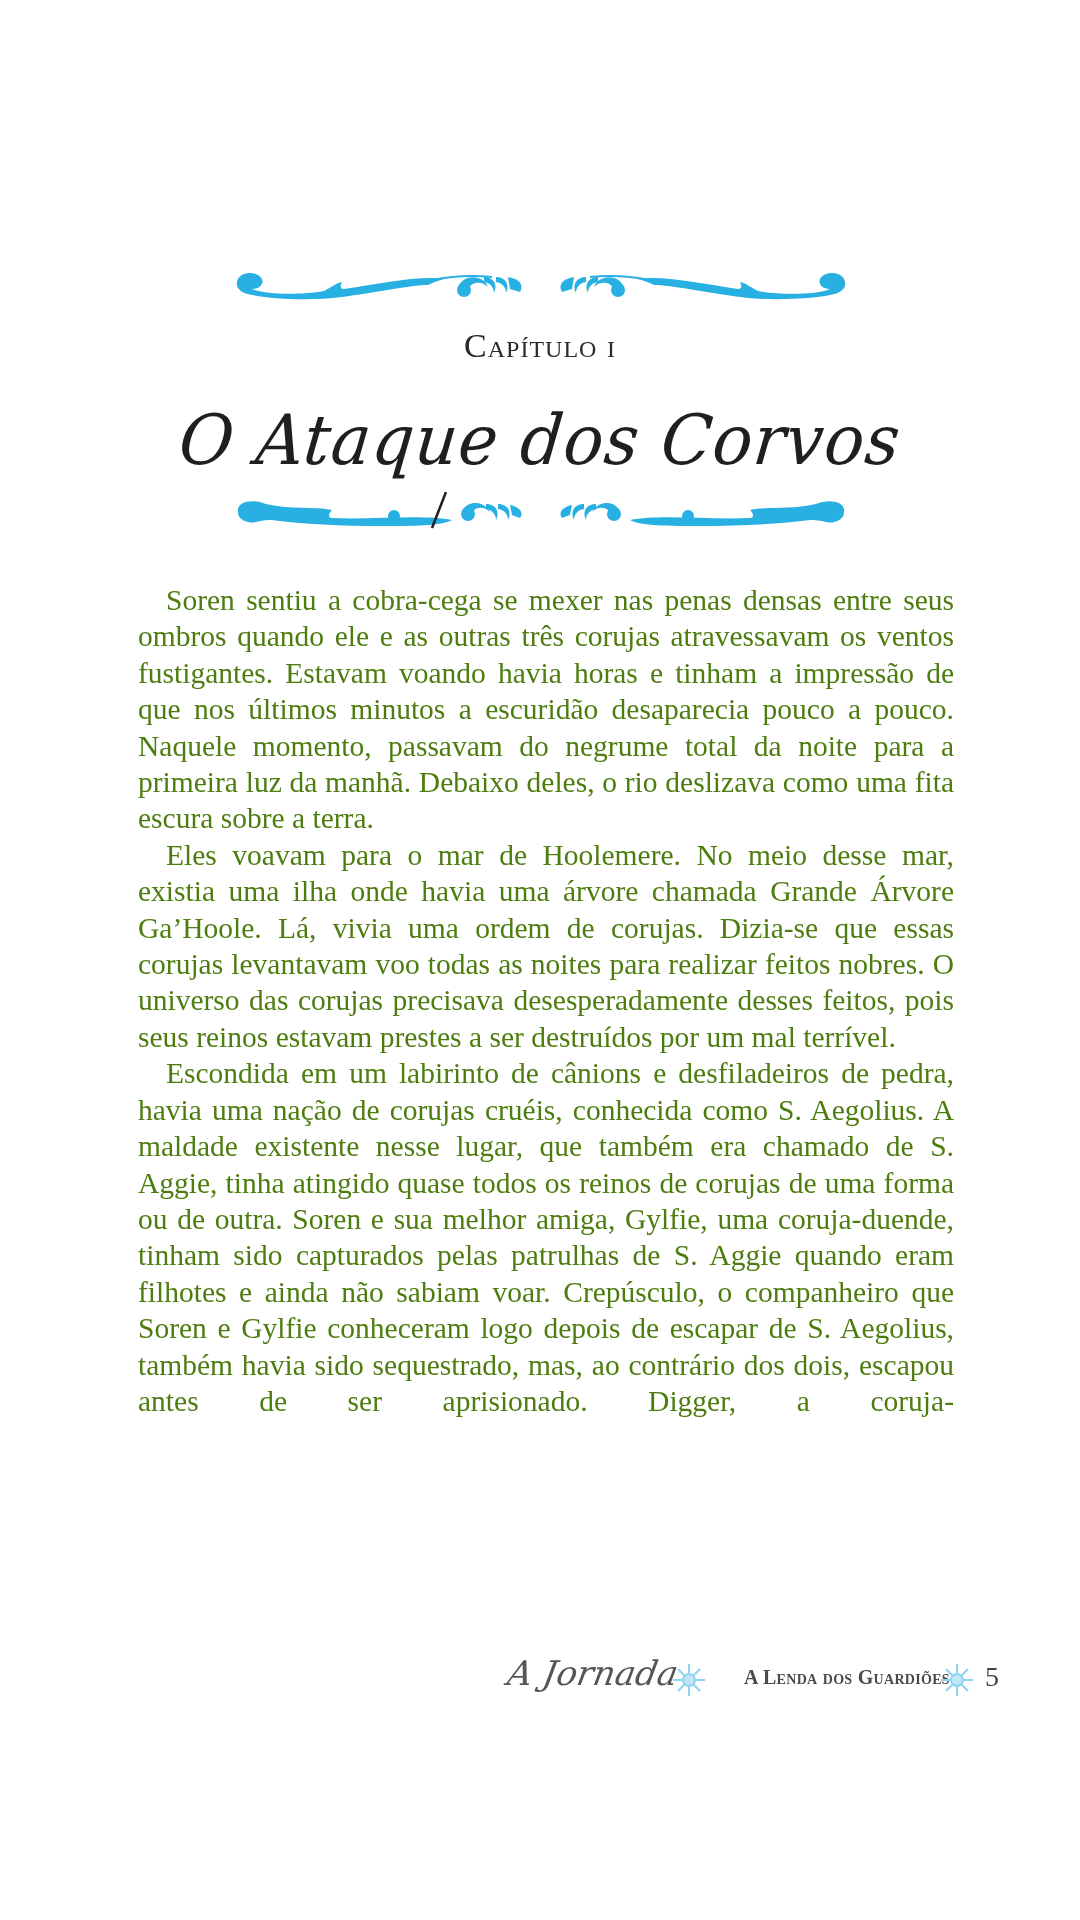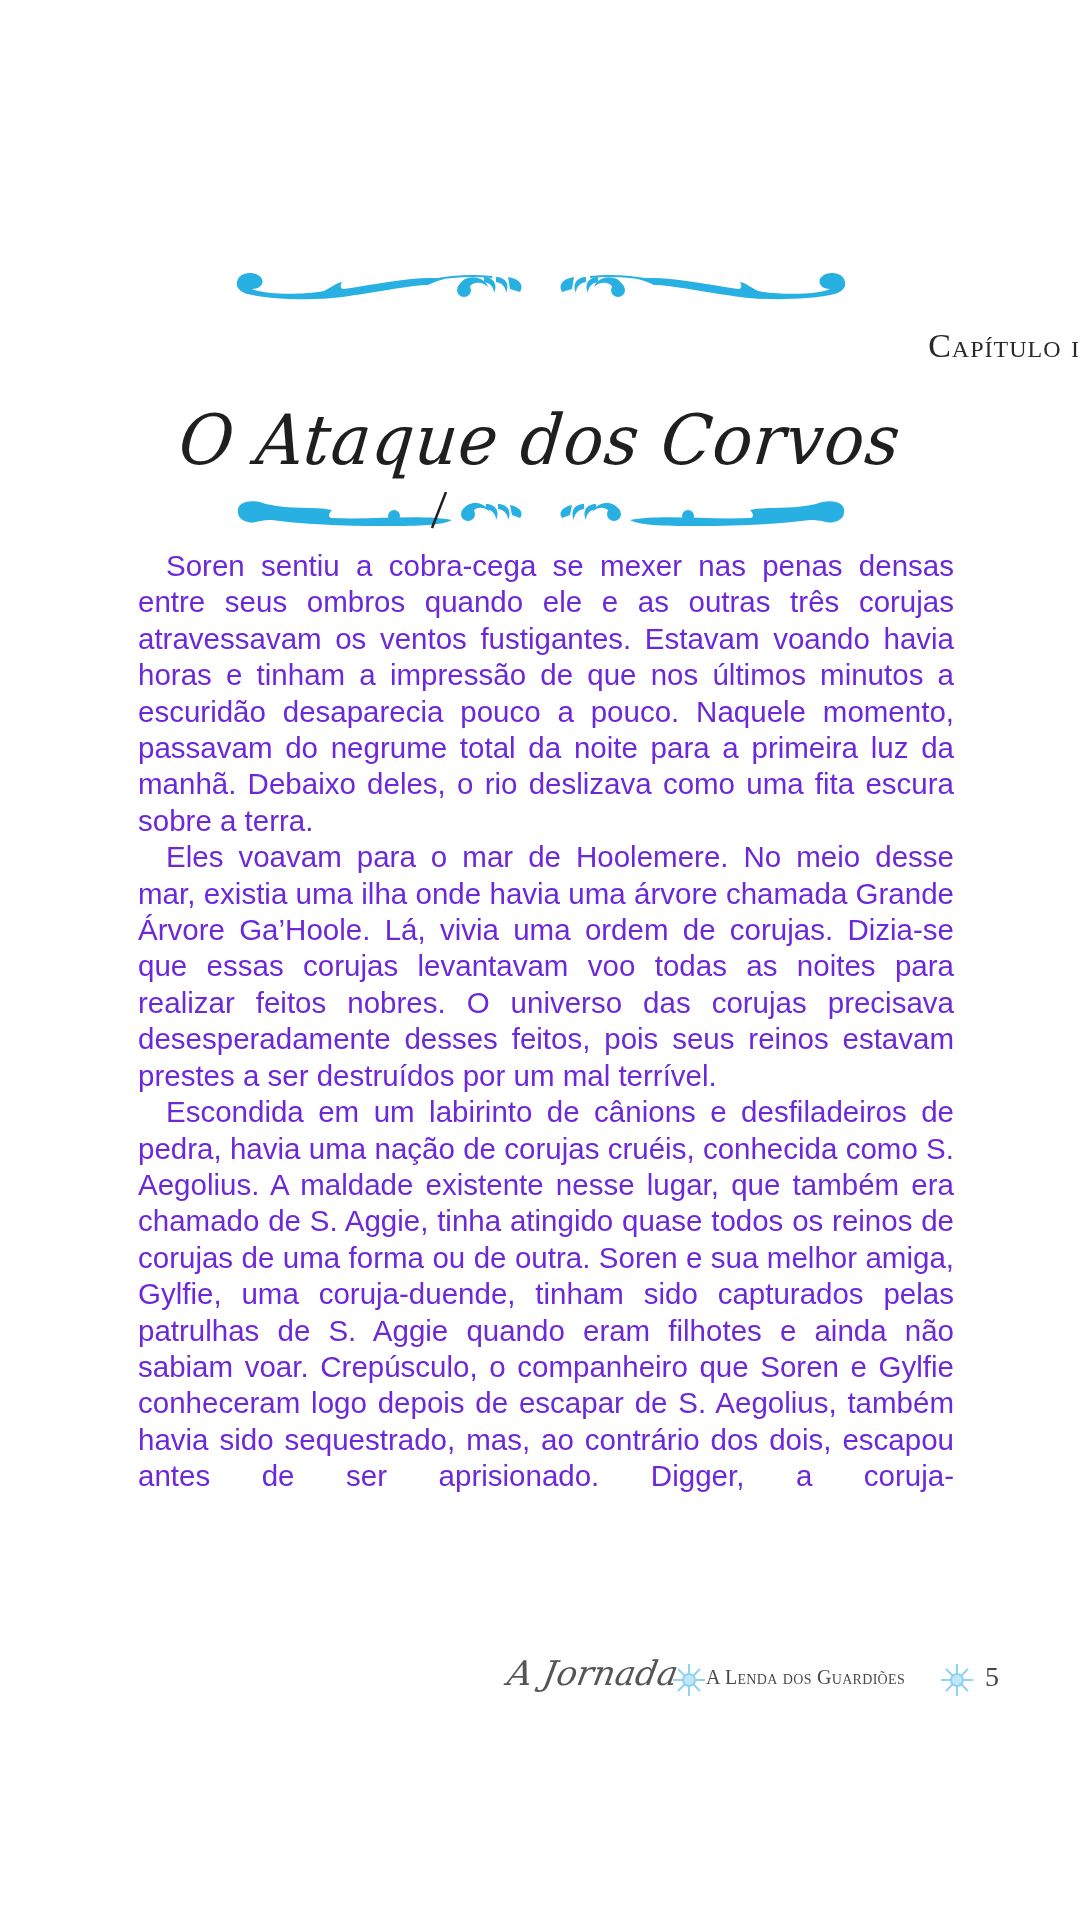--- a/index.html
+++ b/index.html
@@ -31,21 +31,21 @@
     }
     .ornament svg { width: 100%; height: 100%; display: block; }
     .ornament-top { top: 265px; }
     .ornament-bottom { top: 492px; }
 
     .chapter-label {
       position: absolute;
       top: 327px;
       left: 0;
       width: 1080px;
-      text-align: right;
+      text-align: center;
       font-family: "Liberation Serif", "DejaVu Serif", serif;
       font-size: 34px;
       letter-spacing: 1px;
       color: #2a2a2a;
       font-variant: small-caps;
     }
     .chapter-title {
       position: absolute;
       top: 402px;
       left: 0;
@@ -58,26 +58,26 @@
       letter-spacing: 1px;
       color: #1f1f1f;
       transform: scaleY(1.05) skewX(-6deg);
       transform-origin: center;
     }
 
     
     .body-text {
       position: absolute;
       left: 138px;
-      top: 548px;
+      top: 582px;
       width: 816px;
-      font-family: Liberation Sans, sans-serif;
+      font-family: Liberation Serif, serif;
       font-size: 29.5px;
       line-height: 36.4px;
-      color: #6d28d9;
+      color: #4d7c0f;
       text-align: justify;
     }
     .body-text p {
       margin: 0;
       text-indent: 28px;
       text-align: justify;
     }
     .body-text p.last-cont {
       text-align-last: justify;
     }
@@ -104,28 +104,29 @@
       position: absolute;
       top: 10px;
       width: 34px;
       height: 34px;
     }
     .snowflake svg { width: 100%; height: 100%; display: block; }
     .snowflake-left { left: 672px; }
     .snowflake-right { left: 940px; }
     .footer-series {
       position: absolute;
-      left: 706px;
+      left: 744px;
       top: 13px;
       font-family: "Liberation Serif", "DejaVu Serif", serif;
       font-variant: small-caps;
       font-size: 20px;
       color: #4a4a4a;
       letter-spacing: 0.3px;
       white-space: nowrap;
+      font-weight: bold;
     }
     .page-number {
       position: absolute;
       left: 985px;
       top: 8px;
       font-family: "Liberation Serif", "DejaVu Serif", serif;
       font-size: 28px;
       color: #444;
     }
   </style>

